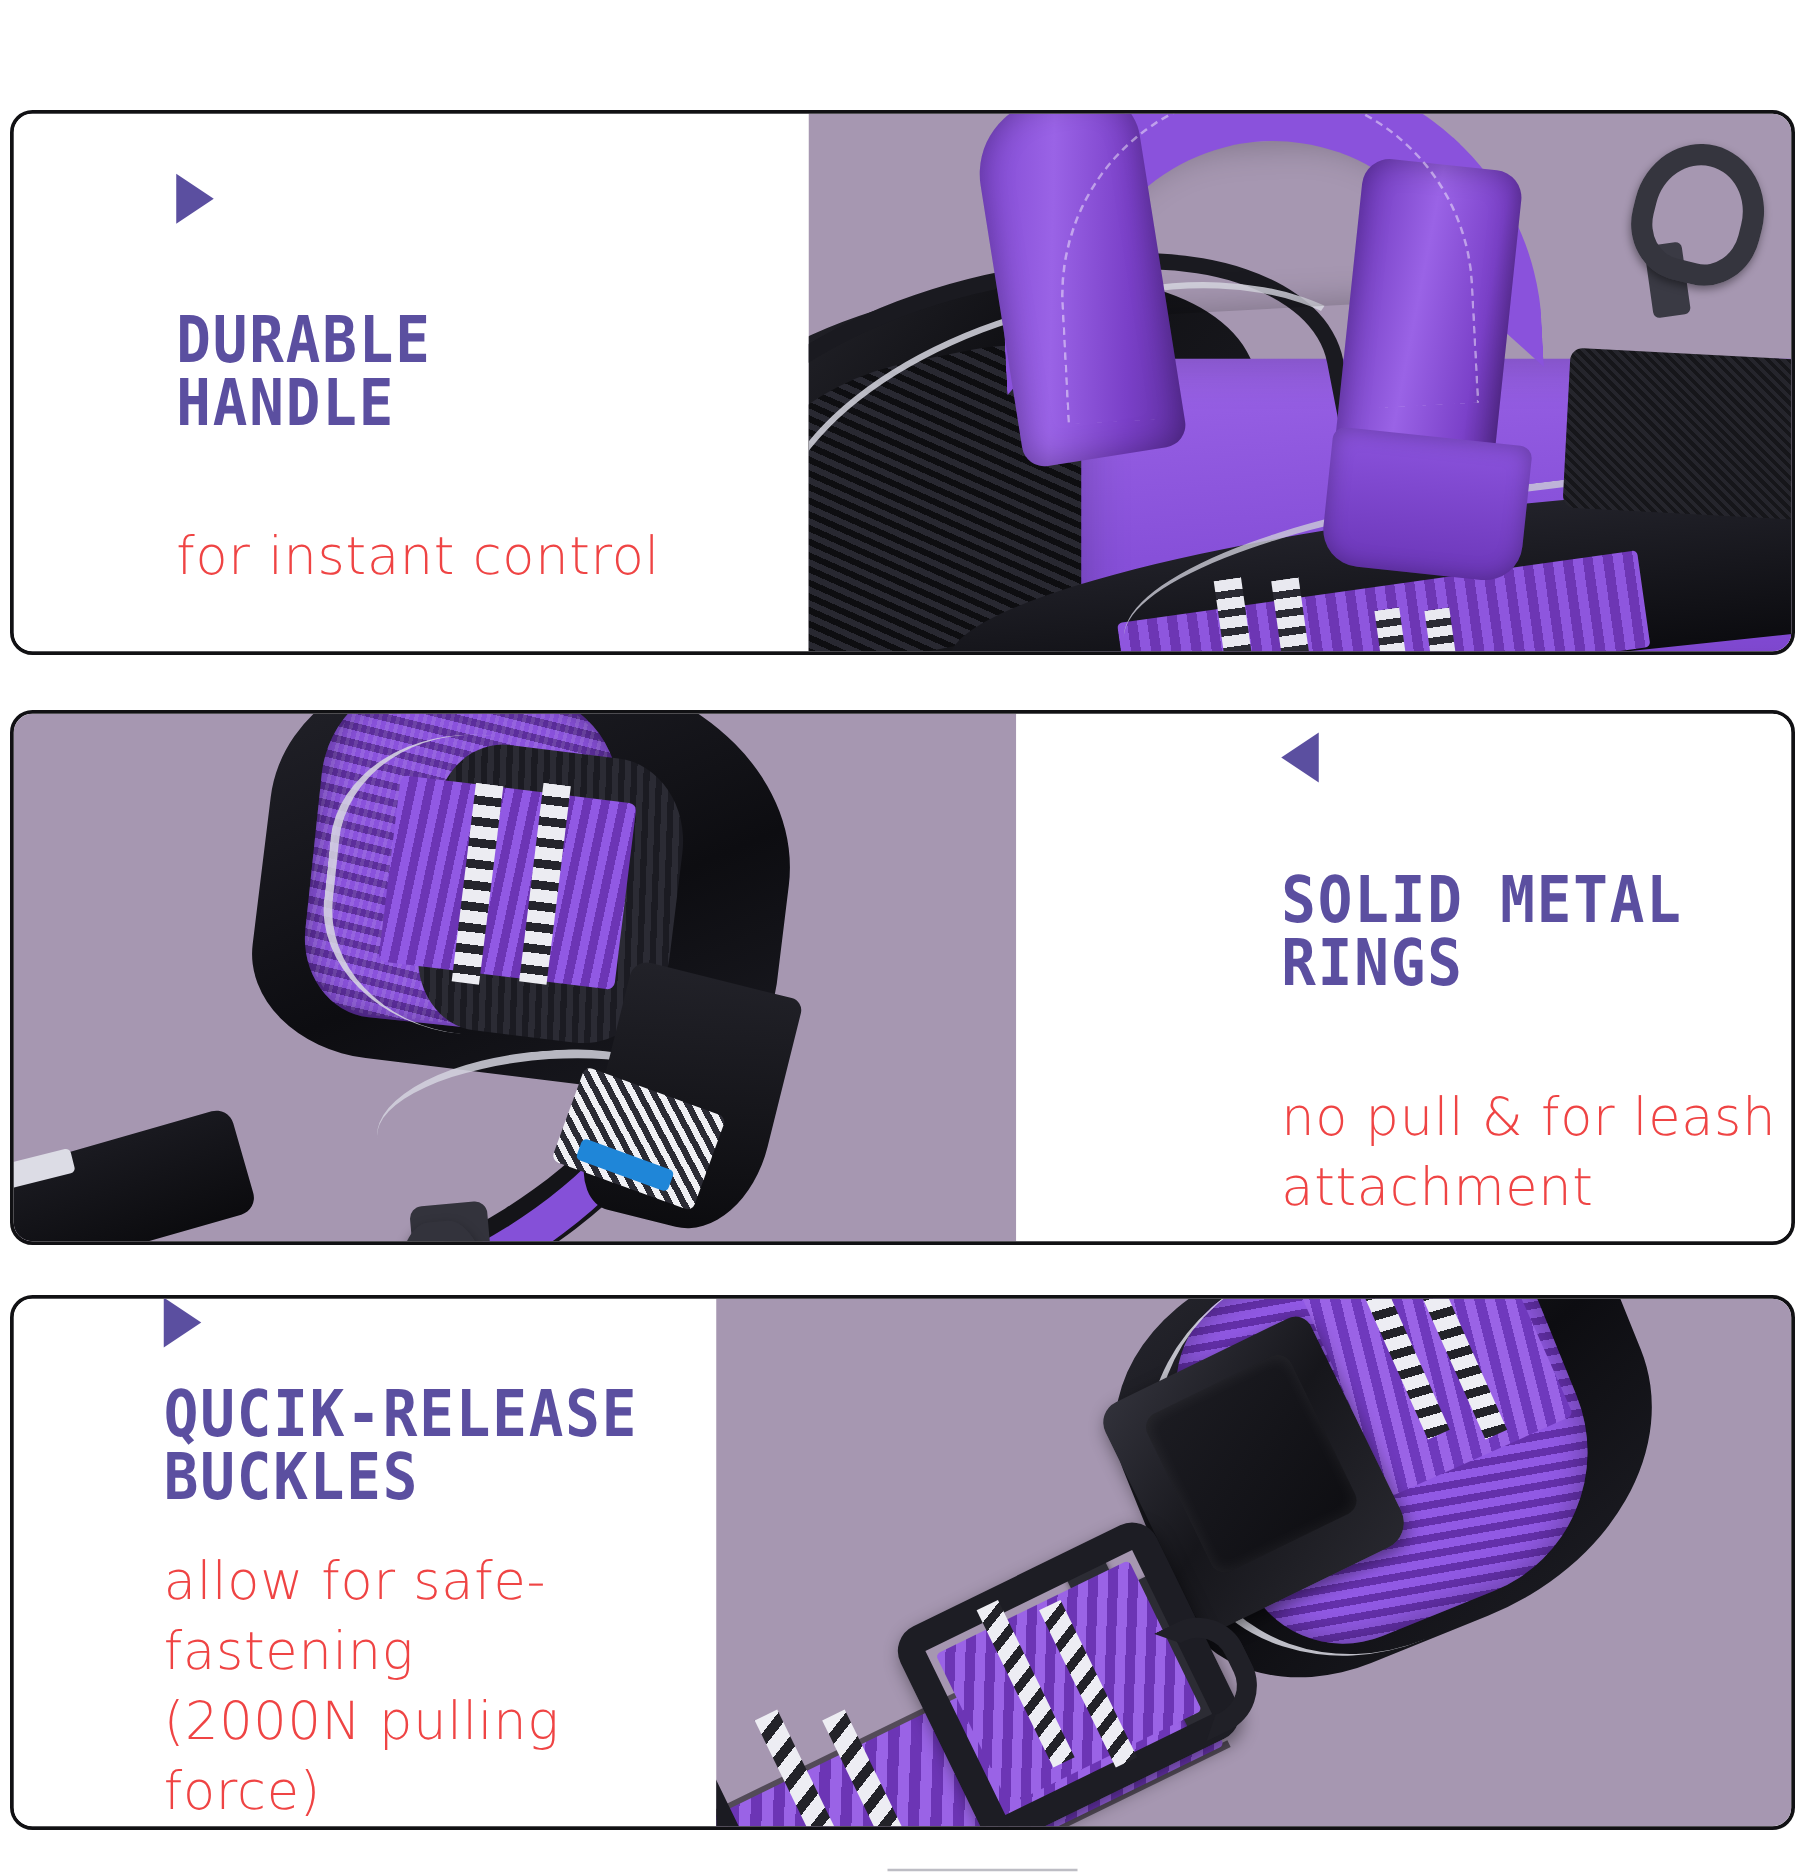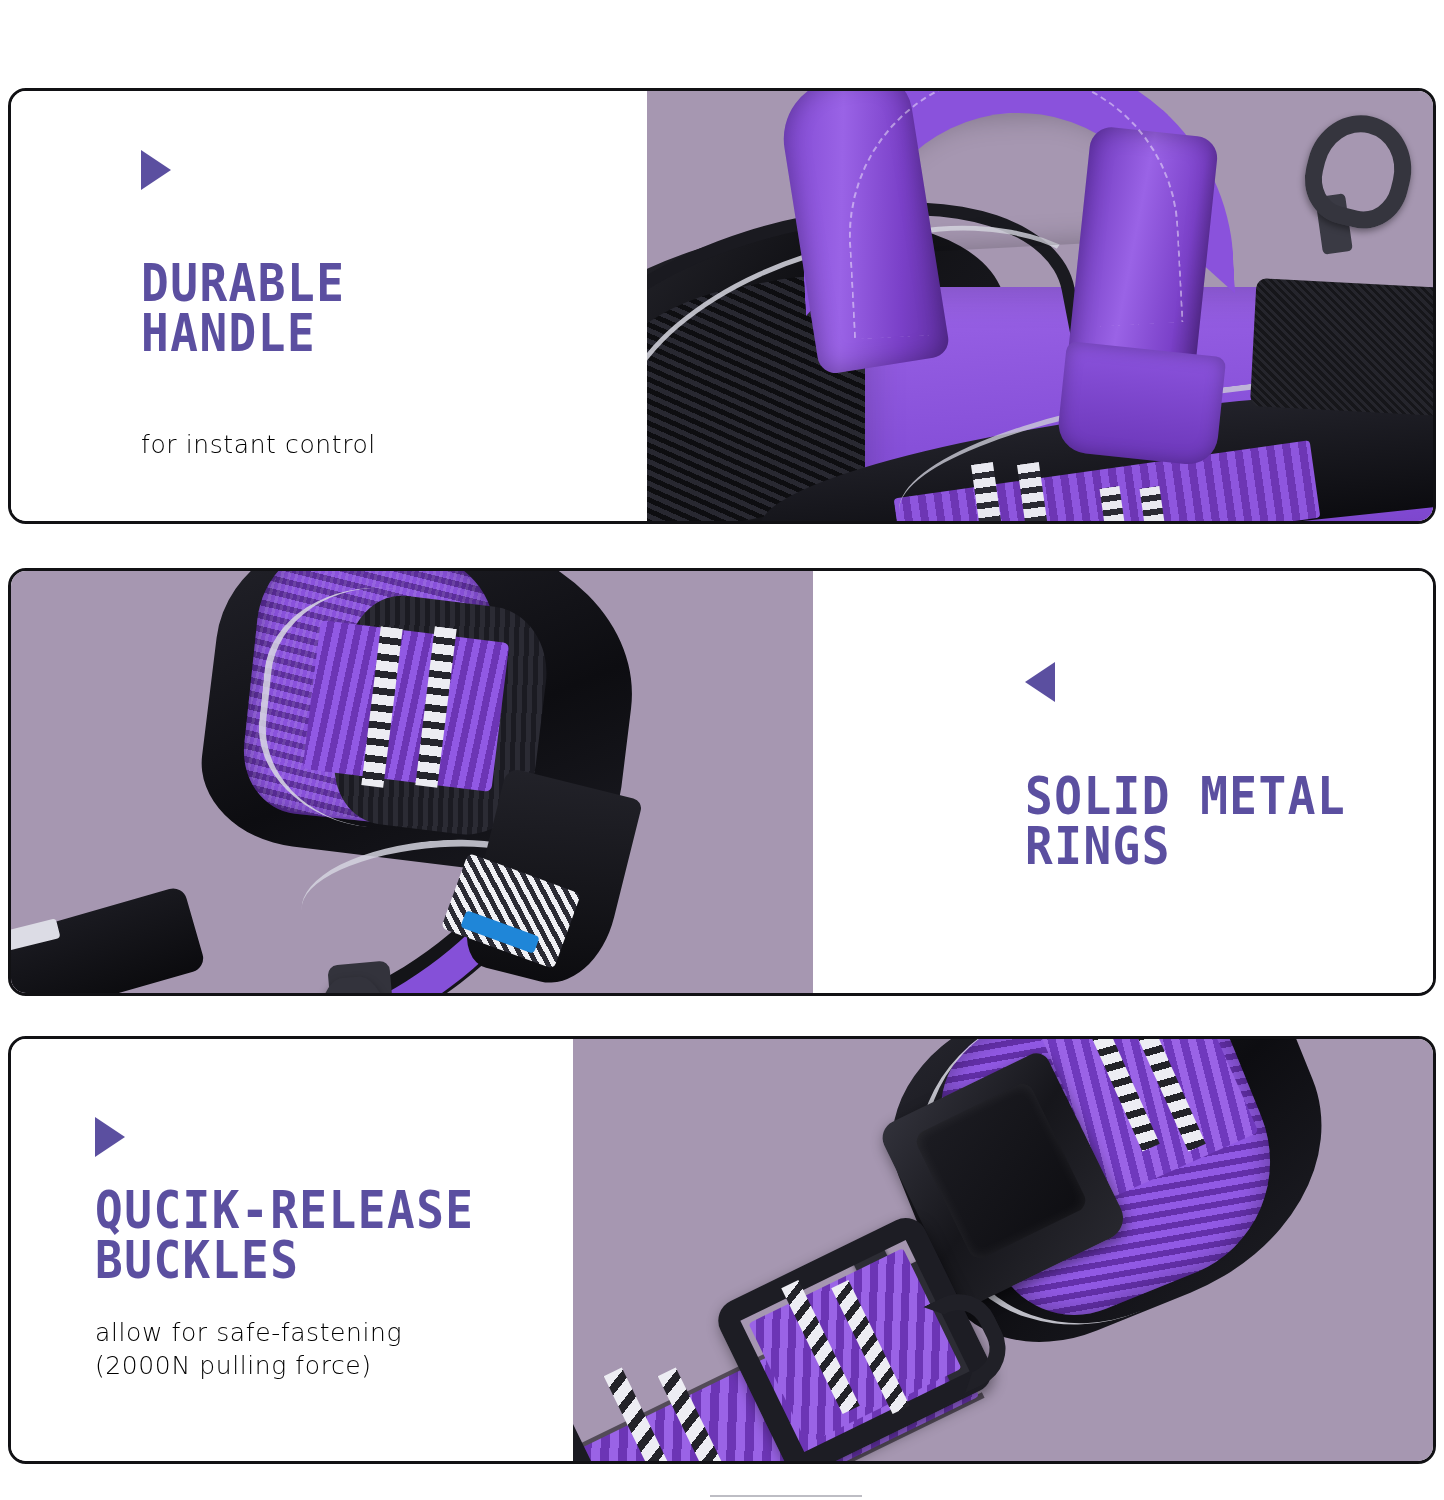--- a/index.html
+++ b/index.html
@@ -51,21 +51,21 @@
   .photo-side{
     position:relative;
     flex:1 1 auto;
     background:#A697B1;
     overflow:hidden;
   }
 
   #panel-1 .text-side{ width:636px; padding-left:130px;gap:40px; }
   #panel-2 .text-side{ width:620px; padding-left:212px; order:2;gap:41px; }
   #panel-2 .photo-side{ order:1; }
-  #panel-3 .text-side{ width:562px; padding-left:84px; }
+  #panel-3 .text-side{ width:562px; padding-left:120px; }
 
   .arrow{
     width:0;height:0;
     border-top:20px solid transparent;
     border-bottom:20px solid transparent;
     margin-bottom:28px;
   }
   .arrow.right{ border-left:30px solid #5B4FA0; }
   .arrow.left { border-right:30px solid #5B4FA0; }
 
@@ -77,24 +77,24 @@
     letter-spacing:1.5px;
     color:#5B4FA0;
     transform:scaleY(1.12);
     transform-origin:left top;
     white-space:pre-line;
     margin-bottom:40px;
   }
   .subline{
     font-family:"DejaVu Sans", sans-serif;
     font-weight:300;
-    font-size:25px;
+    font-size:42px;
     line-height:1.34;
     letter-spacing:0.6px;
-    color:#000000;
+    color:#ef4444;
     white-space:pre-line;
   }
 
   
   .ph{ position:absolute; }
 
   
   .p1-strapL{
     left:150px; top:-14px; width:132px; height:290px;
     background:linear-gradient(100deg,#7d45cf 0%,#9a63e6 38%,#7a40c8 72%,#5e2ea0 100%);
@@ -487,20 +487,22 @@
       <div class="ph p2-label"></div>
       <div class="ph p2-labelBlue"></div>
       <div class="ph p2-dringTop"></div>
       <div class="ph p2-dring"></div>
     </div>
 
     <div class="text-side">
       <div class="arrow left"></div>
       <div class="headline">SOLID METAL
 RINGS</div>
+      <div class="subline">no pull &amp; for leash
+attachment</div>
     </div>
   </div>
 
   <div class="panel" id="panel-3">
 
     <div class="text-side">
       <div class="arrow right"></div>
       <div class="headline">QUCIK-RELEASE
 BUCKLES</div>
       <div class="subline">allow for safe-fastening

